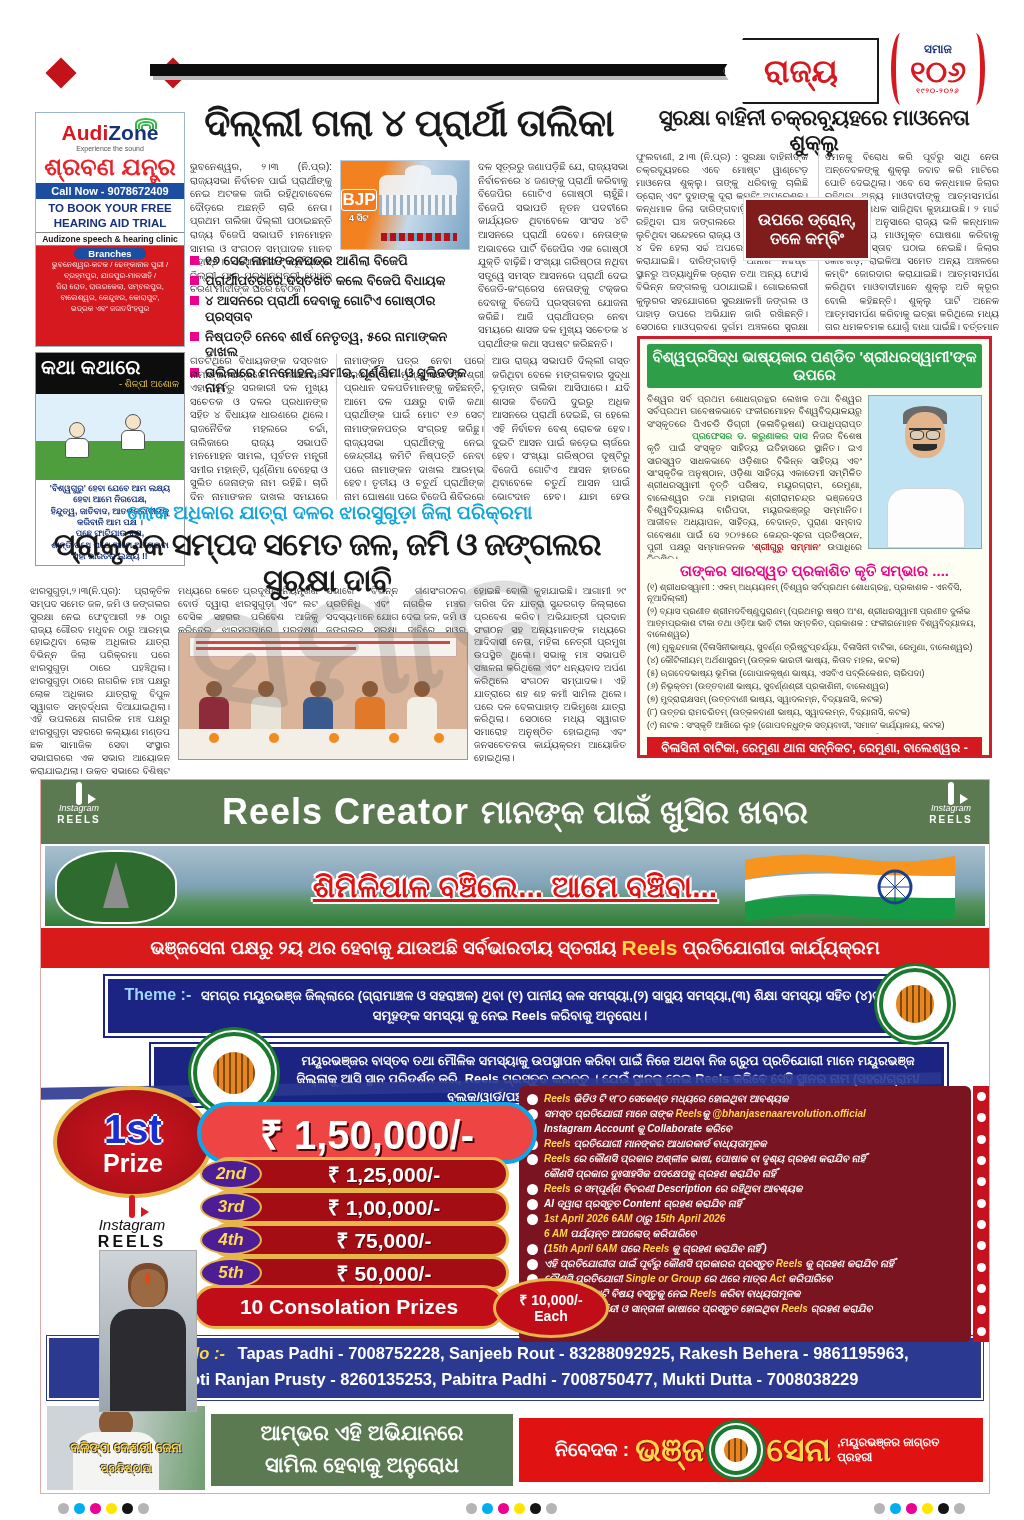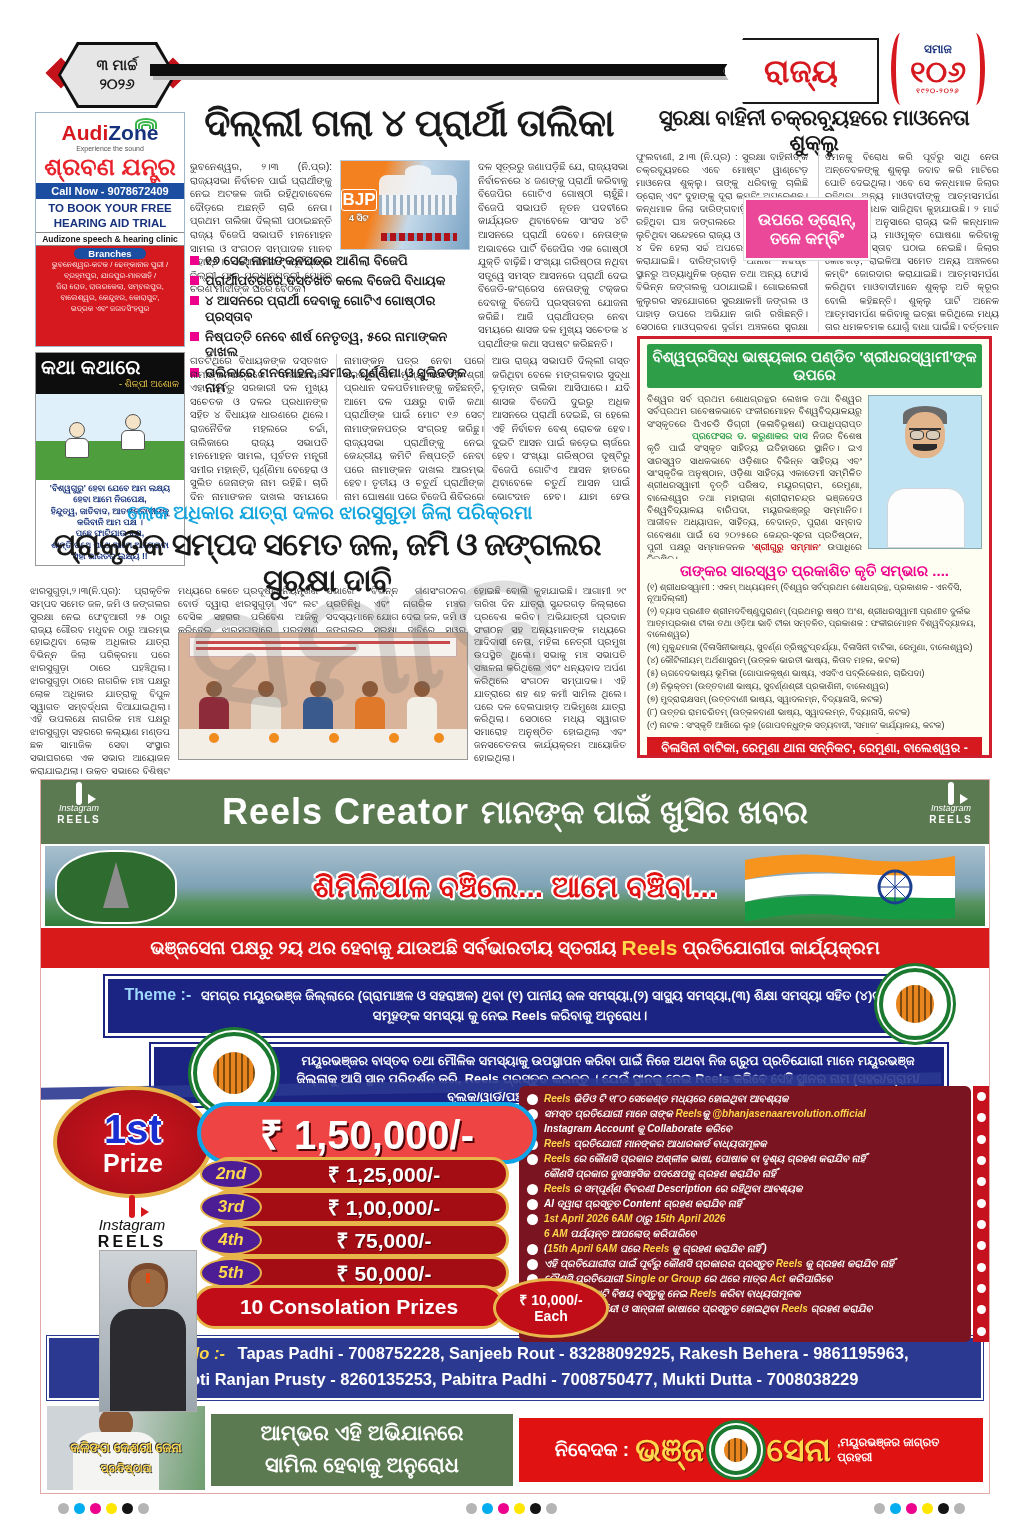--- a/index.html
+++ b/index.html
@@ -91,21 +91,21 @@
   .m-colR{left:478px;top:160px;width:150px;height:188px;}
   .m-c1{left:190px;top:354px;width:138px;height:146px;}
   .m-c2{left:336px;top:354px;width:140px;height:146px;border-left:1px solid #ccc;padding-left:7px;}
   .m-c3{left:484px;top:354px;width:138px;height:146px;border-left:1px solid #ccc;padding-left:7px;}
 
   
   .h2{position:absolute;left:636px;top:106px;width:356px;text-align:center;font-size:21.5px;
       font-weight:bold;letter-spacing:-0.5px;}
   .r-c1{left:636px;top:150px;width:172px;height:182px;font-size:9.6px;}
   .r-c2{left:818px;top:150px;width:174px;height:182px;font-size:9.6px;border-left:1px solid #ccc;padding-left:6px;}
-  .pullq{position:absolute;left:744px;top:198px;width:122px;height:58px;background:#ec4899;
+  .pullq{position:absolute;left:744px;top:198px;width:122px;height:58px;background:#7f1d1d;
          border:2px solid #fff;box-shadow:0 0 0 1px #ddd;display:flex;flex-direction:column;
          align-items:center;justify-content:center;color:#fff;font-weight:bold;font-size:16px;line-height:1.2;z-index:3;}
 
   
   .feat{position:absolute;left:637px;top:336px;width:355px;height:422px;border:3px solid #cf1f2f;
         background:#fffef2;padding:5px 7px;box-sizing:border-box;overflow:hidden;}
   .feat .fh{background:#2f9e49;color:#fff;font-weight:bold;font-size:15px;text-align:center;
             padding:4px 2px;border-radius:2px;}
   .feat .fbody{margin-top:5px;font-size:9.2px;line-height:1.34;text-align:justify;height:166px;overflow:hidden;}
   .feat .photo{float:right;width:112px;height:152px;margin:2px 0 4px 6px;background:#bfe3f2;
@@ -167,21 +167,21 @@
   .rbadge .s1{font-style:italic;font-size:9px;display:block;line-height:1.2;}
   .rbadge .s2{font-weight:bold;font-size:10px;letter-spacing:2px;display:block;line-height:1.1;}
   .ad-banner{position:absolute;left:4px;top:66px;width:940px;height:80px;
              background:linear-gradient(#a8bfce 0%,#7fa3b6 50%,#57925f 72%,#2e7d3a 100%);overflow:hidden;}
   .temple{position:absolute;left:10px;top:4px;width:118px;height:70px;border:2px solid #fff;
           border-radius:45% 45% 40% 40%;background:#2e6b2e;overflow:hidden;}
   .temple::before{content:"";position:absolute;left:46px;top:10px;width:0;height:0;
           border-left:13px solid transparent;border-right:13px solid transparent;border-bottom:46px solid #8d8d8d;}
   .slogan{position:absolute;left:0;top:24px;width:100%;text-align:center;color:#e01212;
           font-weight:bold;font-size:30px;z-index:2;
-          text-shadow:-2px 0 #fff,2px 0 #fff,0 -2px #fff,0 2px #fff,2px 2px #fff,-2px -2px #fff;}
+          text-shadow:-2px 0 #fff,2px 0 #fff,0 -2px #fff,0 2px #fff,2px 2px #fff,-2px -2px #fff;text-decoration:underline;}
   .flagbox{position:absolute;right:30px;top:4px;width:210px;height:72px;}
   .ad-redbar{position:absolute;left:0;top:148px;width:100%;height:40px;background:#d81a1a;
              display:flex;align-items:center;justify-content:center;color:#fff;font-weight:bold;font-size:18.5px;}
   .ad-redbar .y{color:#ffd84d;margin:0 5px;font-size:21px;}
   .navybox{background:#1b2383;border:3px solid #fff;outline:2px solid #1b2383;color:#fff;
            box-sizing:border-box;}
   .ad-theme{position:absolute;left:64px;top:196px;width:806px;height:60px;padding:4px 10px 4px 14px;
             font-size:13.2px;font-weight:bold;line-height:1.45;text-align:center;}
   .ad-theme .tl{color:#9fd8ff;font-size:16px;margin-right:6px;}
   .ad-info{position:absolute;left:110px;top:264px;width:796px;height:62px;padding:5px 12px 5px 130px;
@@ -262,26 +262,20 @@
   .rg{background:#b5b5b5;} .rc{background:#00aeef;} .rm{background:#ec008c;}
   .ry{background:#ffe600;} .rk{background:#151515;}
 </style>
 </head>
 <body>
 
 <div class="page">
 
   <div class="hex-red" style="left:50px;top:62px;"></div>
   <div class="hex-red" style="left:162px;top:62px;"></div>
-  <div class="hex-outer">
-    <div class="hex-inner">
-      <span>୩ ମାର୍ଚ୍ଚ</span>
-      <span>୨୦୨୬</span>
-    </div>
-  </div>
   <div class="topbar"></div>
   <div class="sec-flag">
     <span>ରାଜ୍ୟ</span>
   </div>
   <div class="mast">
     <div class="bracket"></div>
     <div class="mid">
       <span class="paper">ସମାଜ</span>
       <span class="num">୧୦୬</span>
       <span class="era">୧୯୨୦-୨୦୨୬</span>

